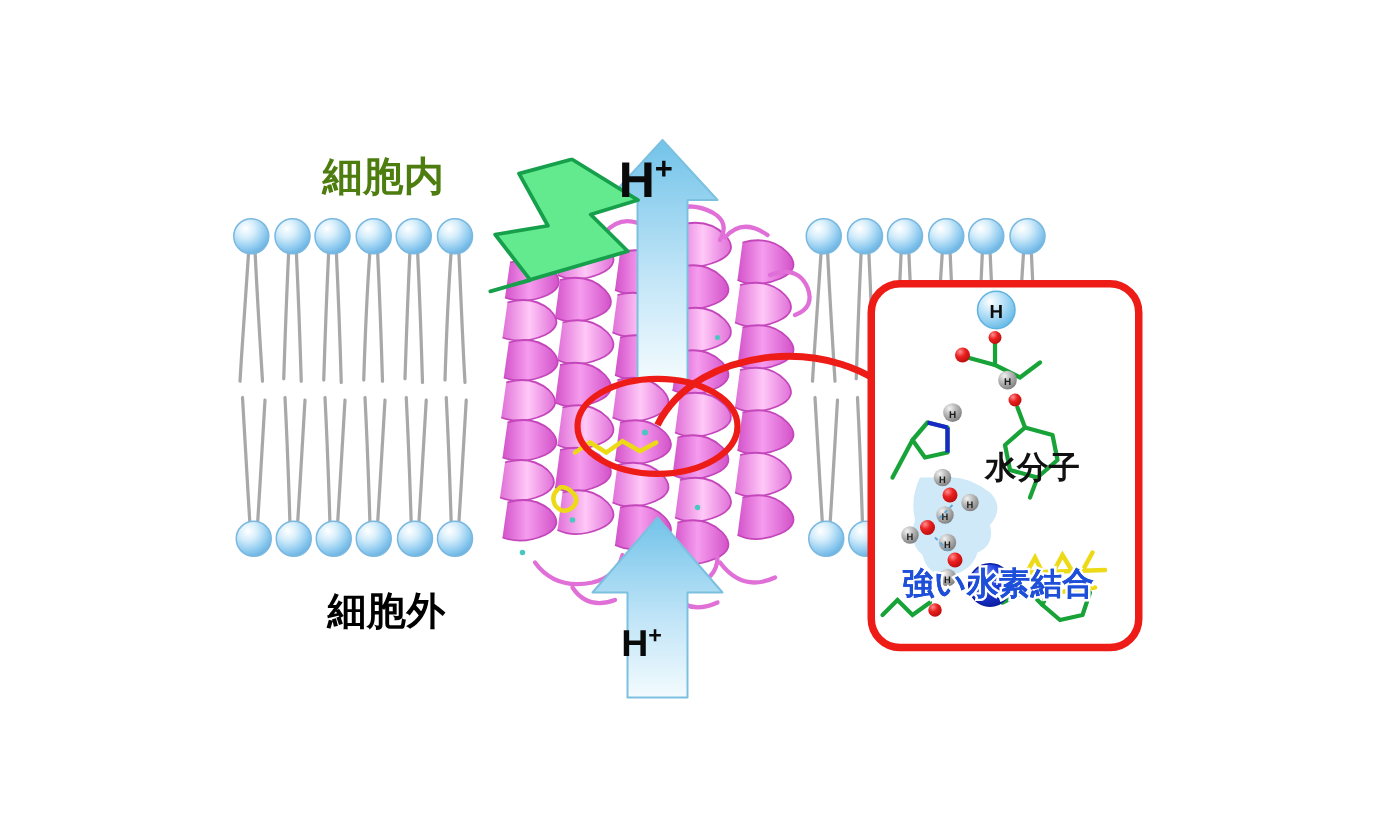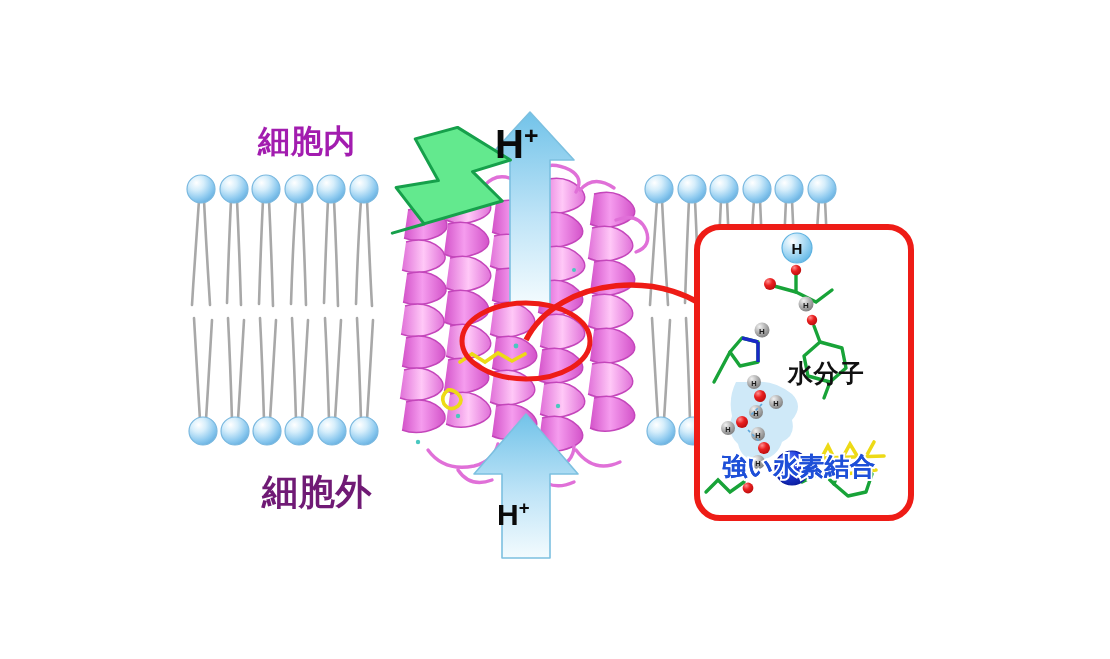--- a/index.html
+++ b/index.html
@@ -4,22 +4,22 @@
 <style>
   html,body{margin:0;padding:0;background:#ffffff;}
   body{width:1110px;height:659px;overflow:hidden;
        font-family:"Liberation Sans","DejaVu Sans",sans-serif;}
   #stage{position:relative;width:1110px;height:659px;background:#fff;}
   .abs{position:absolute;}
 
   
   .jp{font-family:"DejaVu Sans","Liberation Sans",sans-serif;font-weight:700;
       white-space:nowrap;letter-spacing:.02em;}
-  #label-intracellular{left:258px;top:120px;font-size:32px;color:#a21caf;}
-  #label-extracellular{left:262px;top:468px;font-size:36px;color:#701a75;text-align:right;}
+  #label-intracellular{left:258px;top:120px;font-size:32px;color:#4d7c0f;}
+  #label-extracellular{left:262px;top:468px;font-size:31px;color:#000000;text-align:right;}
   #label-title{left:610px;top:110px;font-size:40px;color:#e8110f;letter-spacing:.01em;}
   #label-water{left:788px;top:357px;font-size:25px;color:#111;}
   #label-hbond{left:722px;top:450px;font-size:25px;color:#1e4fd8;
      -webkit-text-stroke:4px #ffffff;paint-order:stroke fill;}
   #label-hbond-top{left:722px;top:450px;font-size:25px;color:#1e4fd8;}
 
   .hplus{font-family:"Liberation Sans",sans-serif;font-weight:700;color:#0a0a0a;}
   #hplus-top{left:495px;top:122px;font-size:40px;z-index:30;}
   #hplus-bot{left:497px;top:497px;font-size:30px;z-index:30;}
   .sup{font-size:.62em;vertical-align:super;}

